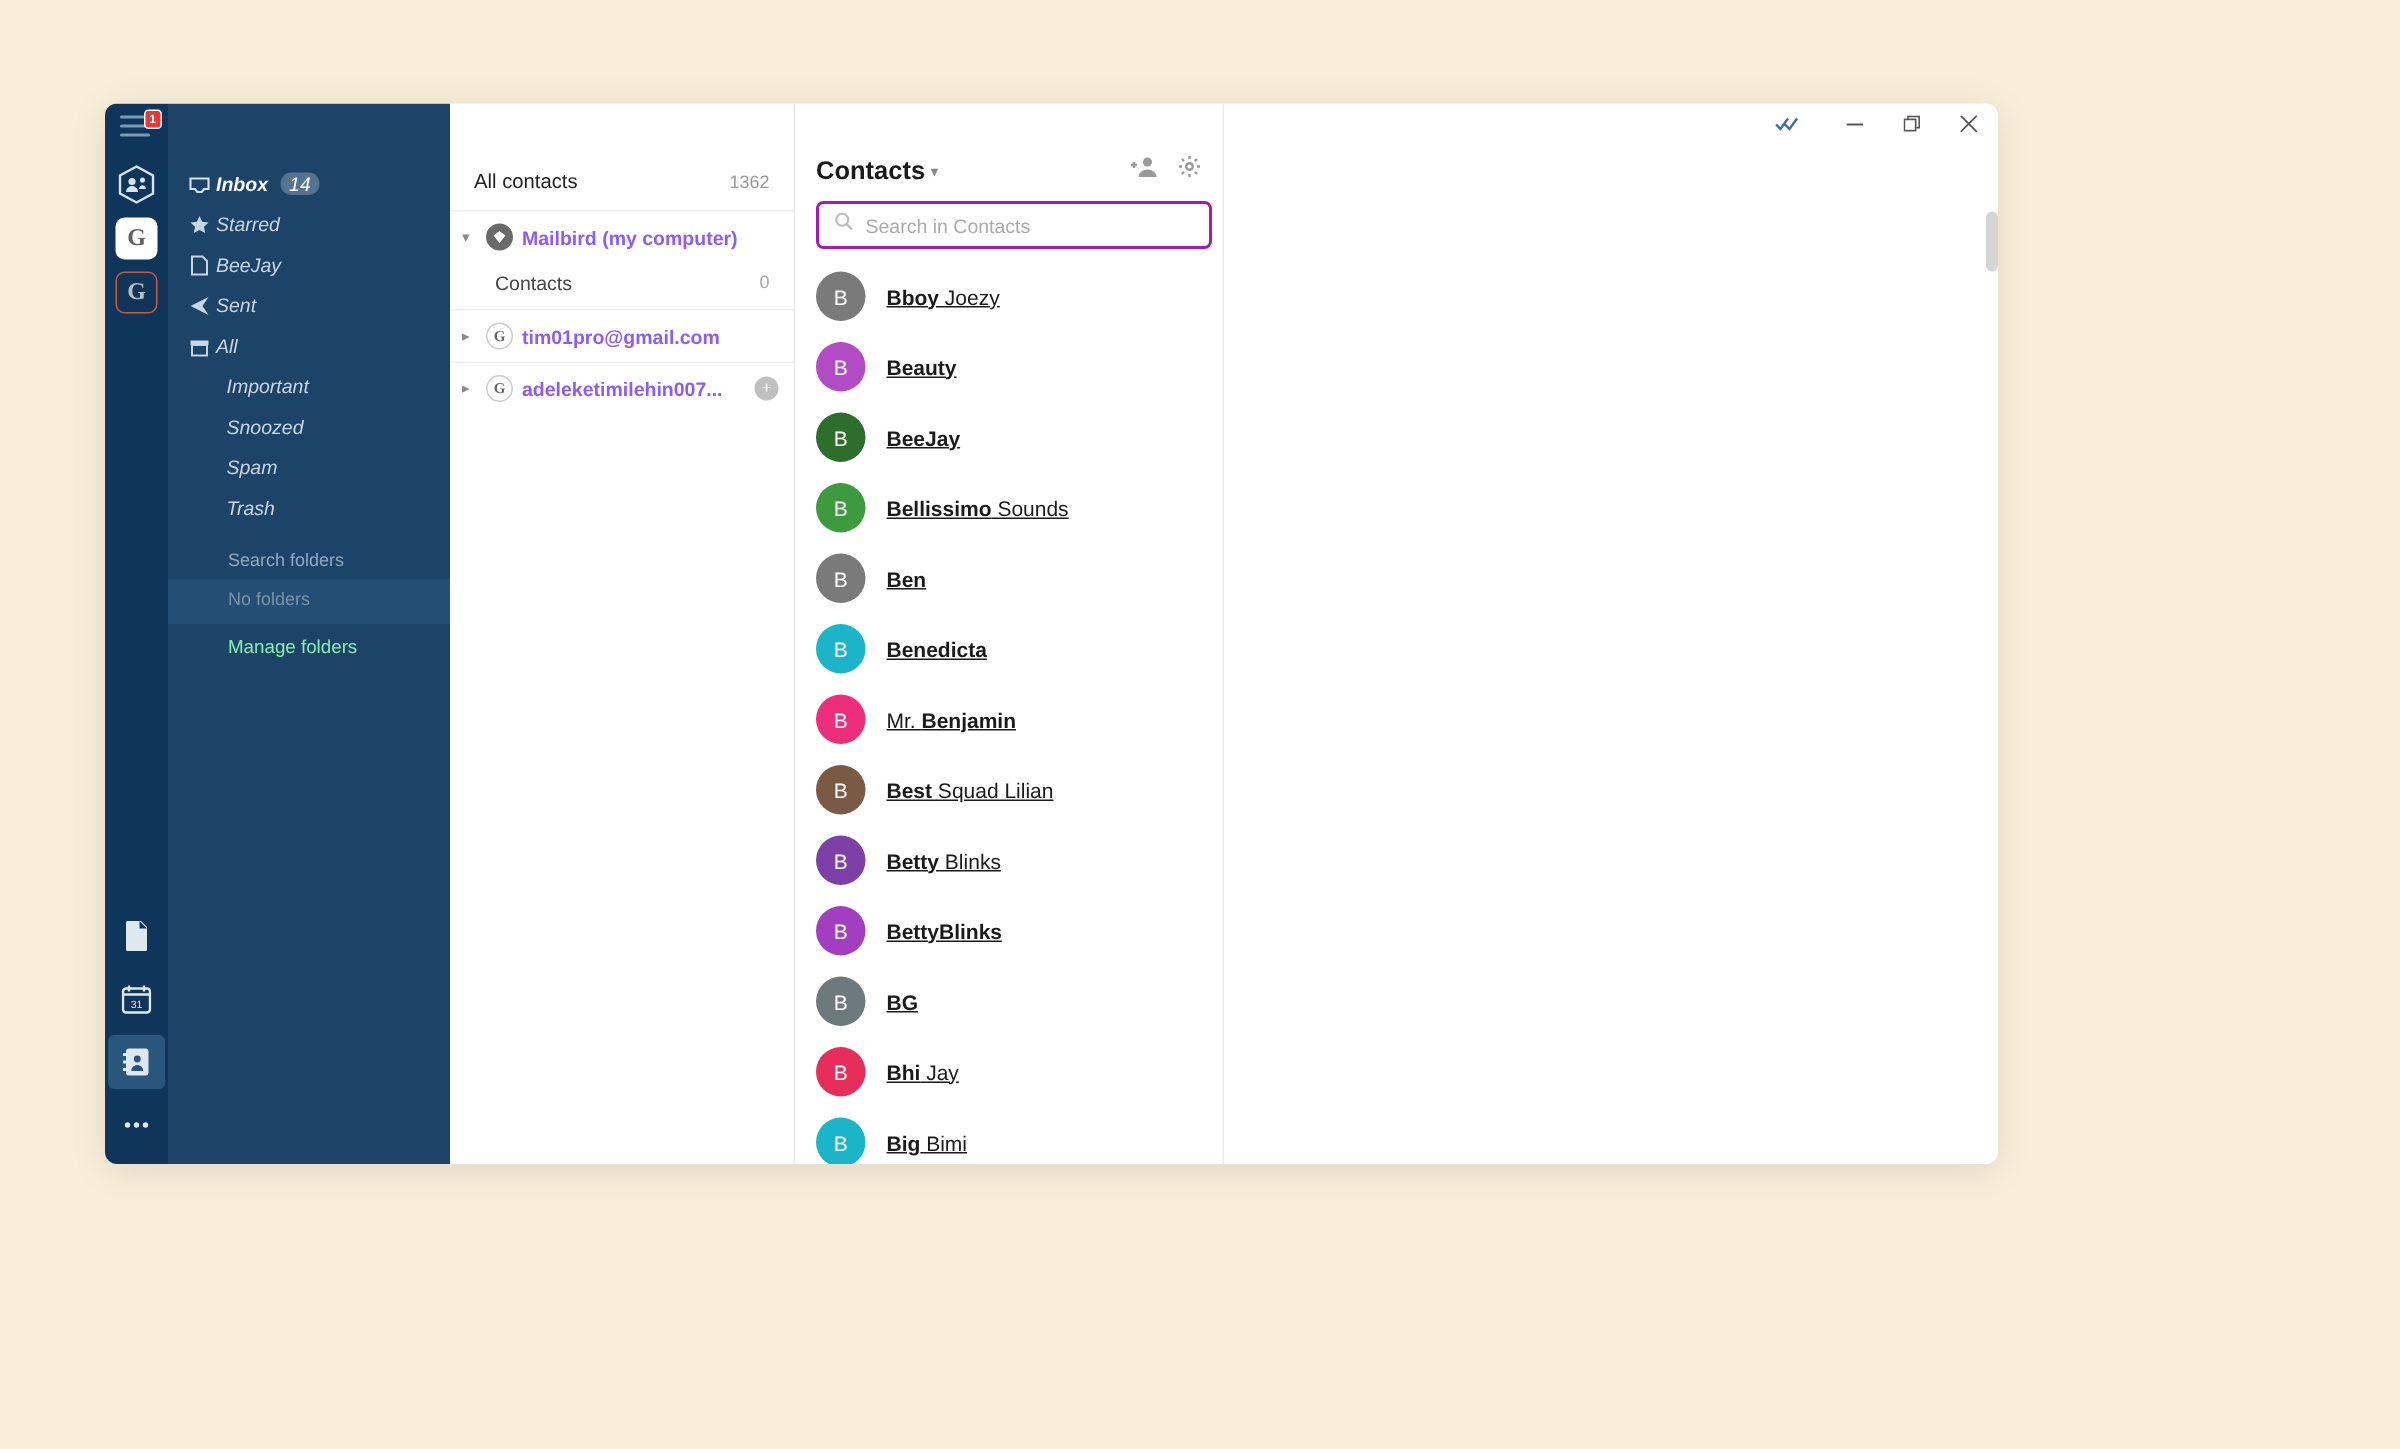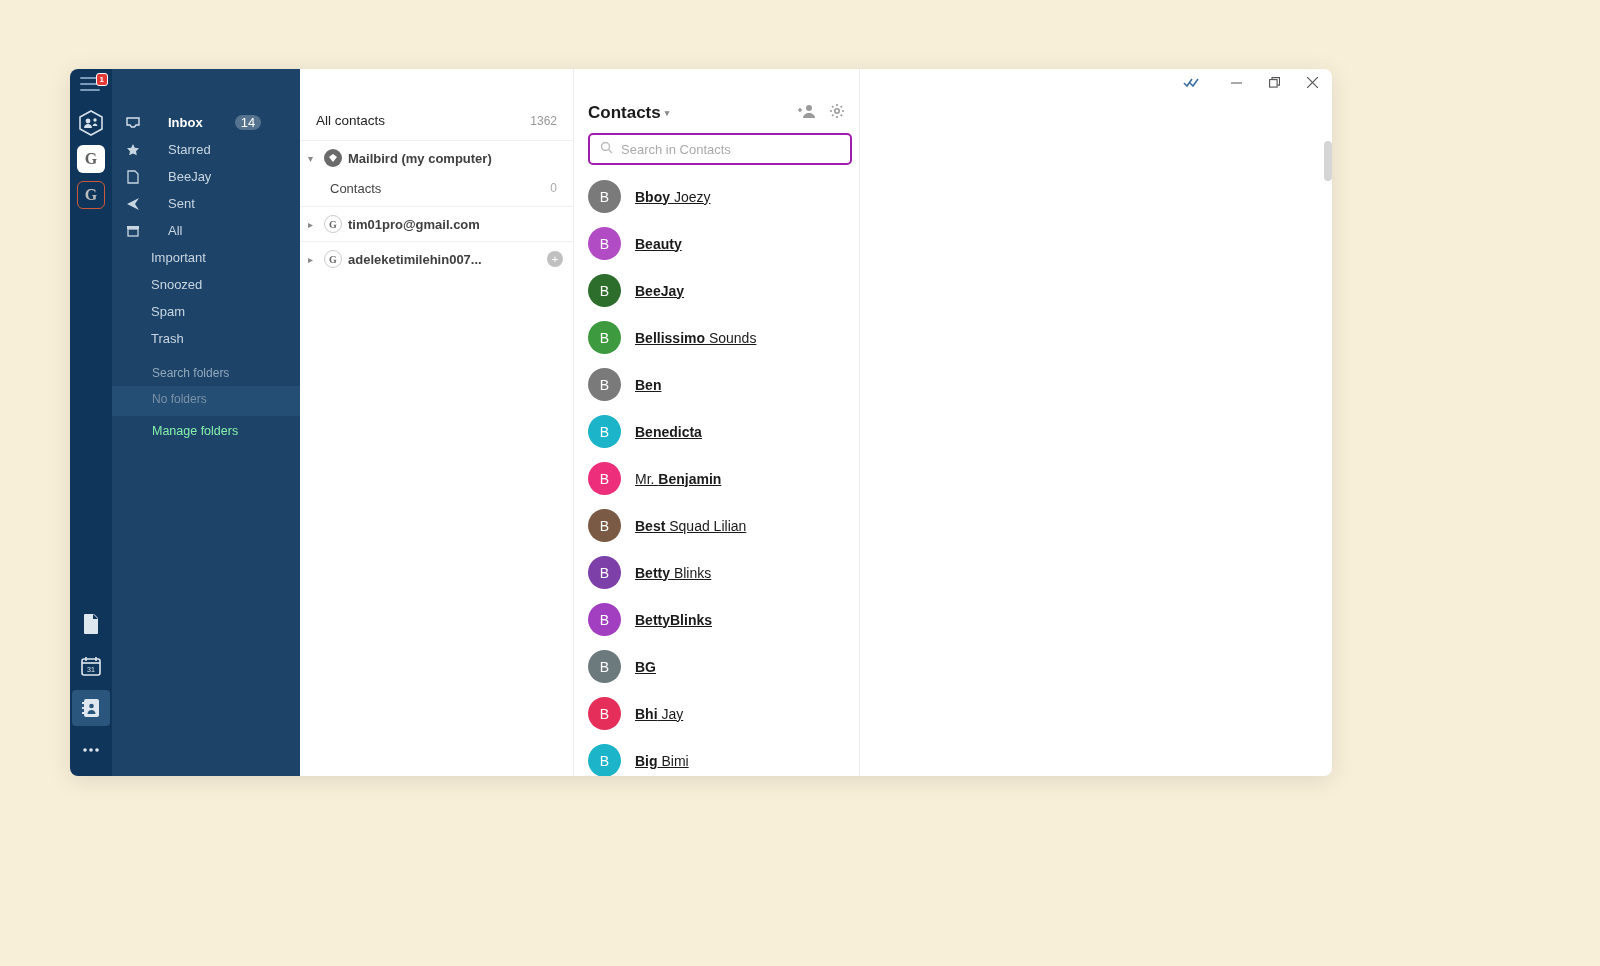--- a/index.html
+++ b/index.html
@@ -10,39 +10,39 @@
 .hamburger span { display: block; width: 20px; height: 2px; background: #7a9bb8; margin-bottom: 4px; border-radius: 1px; }
 .hamburger .badge { position: absolute; top: -4px; right: -6px; background: #e53935; color: #fff; font-size: 8px; font-weight: bold; border-radius: 3px; padding: 0 3px; line-height: 11px; border: 1px solid #fff; }
 .rail-icon { width: 32px; height: 32px; display: flex; align-items: center; justify-content: center; border-radius: 6px; margin-bottom: 4px; cursor: pointer; }
 .rail-hex { width: 28px; height: 28px; }
 .rail-g { width: 28px; height: 28px; background: #fff; border-radius: 6px; display: flex; align-items: center; justify-content: center; font-family: Georgia, serif; font-weight: bold; font-size: 16px; color: #5f5f5f; }
 .rail-g.outlined { background: transparent; border: 1.5px solid #cc5a3a; color: #bdbdbd; }
 .rail-bottom { margin-top: auto; padding-bottom: 8px; display: flex; flex-direction: column; align-items: center; gap: 6px; }
 .rail-btm-icon { width: 38px; height: 36px; display: flex; align-items: center; justify-content: center; cursor: pointer; color: #e0e8ef; border-radius: 4px; }
 .rail-btm-icon.active { background: #2a557d; }
 .folder-pane { width: 188px; background: #1d4368; color: #c8d6e2; font-size: 13px; display: flex; flex-direction: column; padding-top: 40px; }
-.folder-item { display: flex; align-items: center; padding: 6px 12px 6px 14px; cursor: pointer; gap: 28px; }
+.folder-item { display: flex; align-items: flex-end; padding: 6px 12px 6px 14px; cursor: pointer; gap: 4px; font-style: italic; }
 .folder-item.sub { padding-left: 39px; }
 .folder-item .ficon { width: 14px; display: flex; justify-content: center; color: #c8d6e2; }
 .folder-item.bold-label .flabel { font-weight: 600; color: #fff; }
 .count-pill { background: rgba(255,255,255,0.25); color: #fff; font-size: 13px; border-radius: 9px; padding: 0 6px; line-height: 15px; margin-left: 4px; }
 .folder-section-label { font-size: 12px; color: #92a9bd; padding: 14px 12px 6px 40px; }
 .folder-no { font-size: 12px; color: #7a92a8; padding: 6px 12px 10px 40px; background: #254e74; }
 .folder-manage { font-size: 12.5px; color: #86efac; padding: 8px 12px 8px 40px; cursor: pointer; }
-.accounts-pane { width: 274px; border-right: 1px solid #ececec; padding-top: 40px; font-size: 13px; color: #333; }
+.accounts-pane { width: 230px; border-right: 1px solid #ececec; padding-top: 40px; font-size: 13px; color: #333; }
 .acc-header { display: flex; align-items: center; justify-content: space-between; padding: 4px 16px 12px 16px; }
 .acc-header .title { font-size: 13.5px; color: #222; }
 .acc-header .count { font-size: 12px; color: #999; }
 .acc-group { display: flex; align-items: center; padding: 8px 10px 8px 8px; cursor: pointer; gap: 6px; border-top: 1px solid #f0f0f0; }
 .acc-group:first-of-type { border-top: none; }
 .acc-chevron { width: 10px; color: #888; font-size: 10px; }
 .acc-avatar { width: 18px; height: 18px; border-radius: 50%; background: #7a7a7a; color: #fff; font-size: 10px; display: flex; align-items: center; justify-content: center; font-weight: bold; flex-shrink: 0; }
 .acc-avatar.mb { background: #6a6a6a; }
 .acc-avatar.g { background: #fff; border: 1px solid #ccc; color: #666; font-family: Georgia, serif; }
-.acc-name { font-size: 13px; font-weight: 600; color: #404040; flex: 1; white-space: nowrap; overflow: hidden; text-overflow: ellipsis; }
+.acc-name { font-size: 13px; font-weight: 600; color: #8b5cf6; flex: 1; white-space: nowrap; overflow: hidden; text-overflow: ellipsis; }
 .acc-sub { display: flex; justify-content: space-between; padding: 6px 16px 10px 30px; font-size: 13px; color: #444; cursor: pointer; }
 .acc-sub .right { color: #aaa; font-size: 12px; }
 .acc-add { width: 16px; height: 16px; border-radius: 50%; background: #c0c0c0; color: #fff; font-size: 11px; display: flex; align-items: center; justify-content: center; }
 .contacts-pane { width: 286px; border-right: 1px solid #ececec; padding-top: 34px; display: flex; flex-direction: column; }
 .contacts-head { display: flex; align-items: center; padding: 0 14px 10px 14px; gap: 8px; }
 .contacts-title { font-size: 17px; font-weight: 600; color: #1a1a1a; display: flex; align-items: center; gap: 4px; }
 .contacts-title .chev { font-size: 9px; color: #888; }
 .contacts-head-icons { margin-left: auto; display: flex; gap: 12px; color: #9a9a9a; }
 .contacts-head-icons span { cursor: pointer; }
 .search-box { margin: 0 7px 8px 14px; border: 2px solid #a21caf; border-radius: 5px; display: flex; align-items: center; padding: 5px 10px; gap: 8px; }

